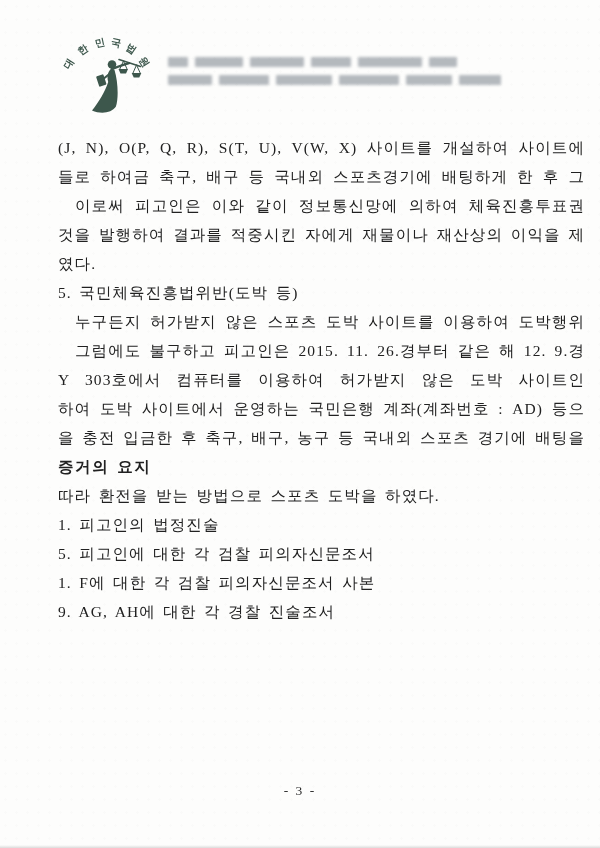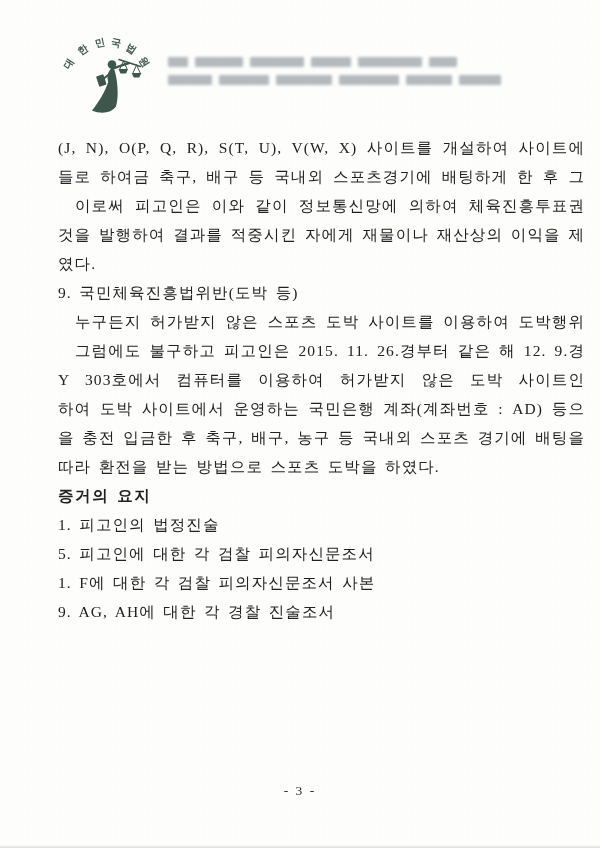--- a/index.html
+++ b/index.html
@@ -124,28 +124,28 @@
     <span class="redacted-seg" style="width:46px"></span>
     <span class="redacted-seg" style="width:42px"></span>
   </div>
 
   <div class="doc-body">
     <div class="line stretch">(J, N), O(P, Q, R), S(T, U), V(W, X) 사이트를 개설하여 사이트에 가입한 불특정 회원</div>
     <div class="line stretch">들로 하여금 축구, 배구 등 국내외 스포츠경기에 배팅하게 한 후 그 적중 결과에 따라</div>
     <div class="line stretch indent">이로써 피고인은 이와 같이 정보통신망에 의하여 체육진흥투표권 또는 이와 비슷한</div>
     <div class="line stretch">것을 발행하여 결과를 적중시킨 자에게 재물이나 재산상의 이익을 제공하는 행위를 하</div>
     <div class="line">였다.</div>
-    <div class="line">9. 국민체육진흥법위반(도박 등)</div>
+    <div class="line">5. 국민체육진흥법위반(도박 등)</div>
     <div class="line stretch indent">누구든지 허가받지 않은 스포츠 도박 사이트를 이용하여 도박행위를 하여서는 아니</div>
     <div class="line stretch indent">그럼에도 불구하고 피고인은 2015. 11. 26.경부터 같은 해 12. 9.경까지 서울 강남구</div>
     <div class="line stretch">Y 303호에서 컴퓨터를 이용하여 허가받지 않은 도박 사이트인 Z(AA), AB(AC)에 접속</div>
     <div class="line stretch">하여 도박 사이트에서 운영하는 국민은행 계좌(계좌번호 : AD) 등으로 총 2,350,000원</div>
     <div class="line stretch">을 충전 입금한 후 축구, 배구, 농구 등 국내외 스포츠 경기에 배팅을 하고 그 결과에</div>
+    <div class="line bold">증거의 요지</div>
     <div class="line">따라 환전을 받는 방법으로 스포츠 도박을 하였다.</div>
-    <div class="line bold">증거의 요지</div>
     <div class="line">1. 피고인의 법정진술</div>
     <div class="line">5. 피고인에 대한 각 검찰 피의자신문조서</div>
     <div class="line">1. F에 대한 각 검찰 피의자신문조서 사본</div>
     <div class="line">9. AG, AH에 대한 각 경찰 진술조서</div>
   </div>
 
   <div class="footer">- 3 -</div>
 
   <div class="page-edge-shadow"></div>
 </div>

